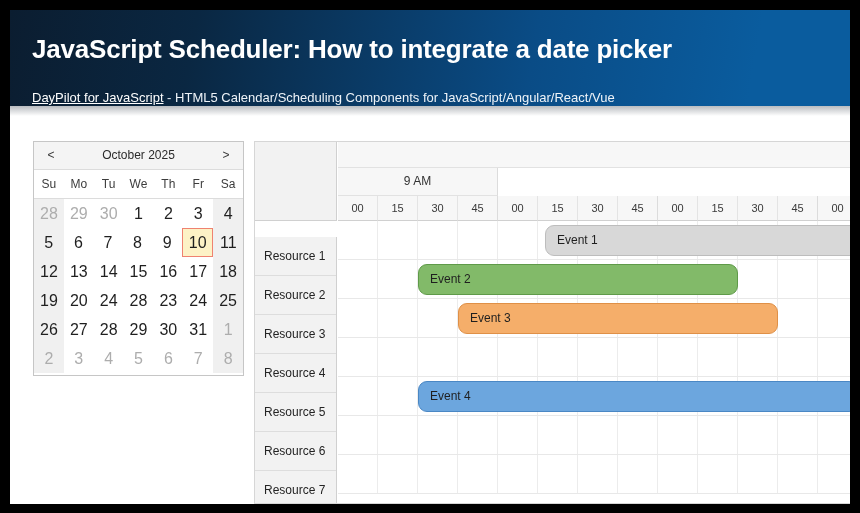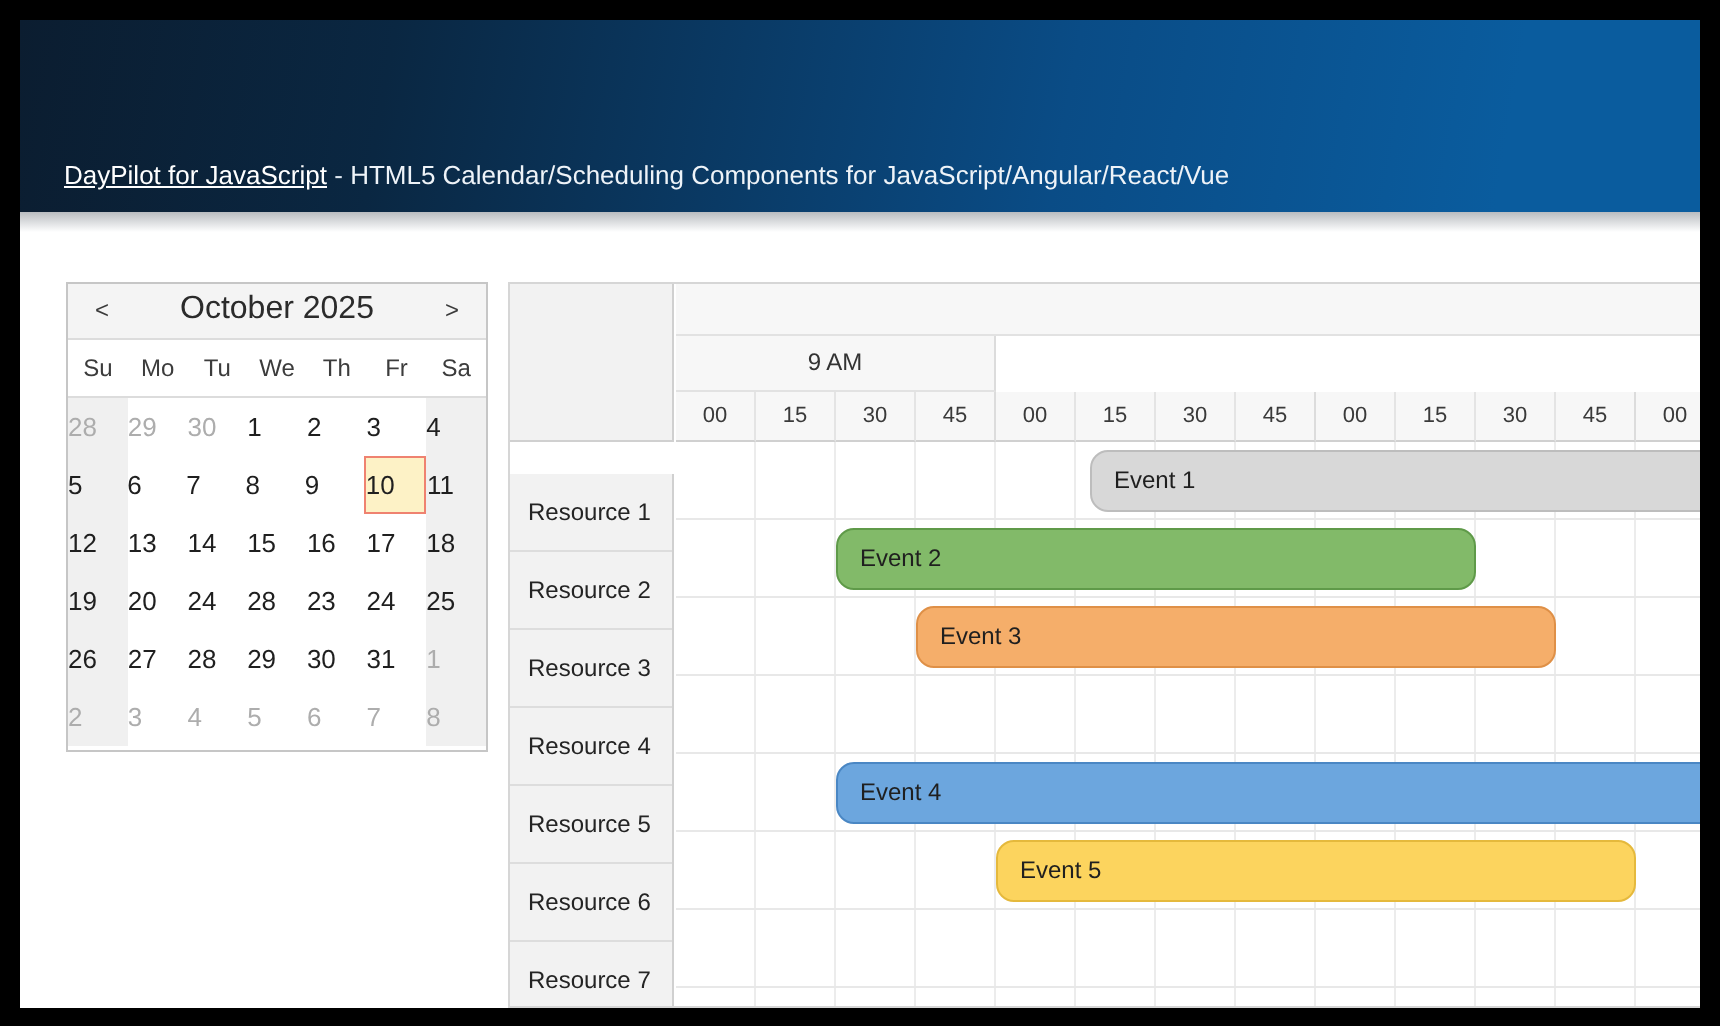--- a/index.html
+++ b/index.html
@@ -24,21 +24,21 @@
     position:absolute;left:0px;top:0px;width:840px;height:96px;
     background:linear-gradient(100deg,#0b1d30 0%,#0a2742 22%,#0a4c86 62%,#0a5c9e 88%,#0a5c9e 100%);
     overflow:hidden;
   }
   .banner-title{
     position:absolute;left:22px;top:24px;
     font-size:26px;font-weight:bold;color:#ffffff;
     letter-spacing:-0.2px;white-space:nowrap;
   }
   .banner-sub{
-    position:absolute;left:22px;top:70px;
+    position:absolute;left:22px;top:80px;
     font-size:13px;color:#eef3f8;white-space:nowrap;
   }
   .banner-sub .lnk{
     color:#ffffff;text-decoration:underline;
   }
   .banner-sub .dash{color:#dfe8f1;}
   .banner-shadow{
     position:absolute;left:0;top:96px;width:840px;height:10px;
     background:linear-gradient(#b9bcc0,#ffffff);
   }
@@ -55,32 +55,32 @@
     border-bottom:1px solid #dcdcdc;
   }
   .dp-prev,.dp-next{
     position:absolute;top:0;width:26px;height:26px;line-height:26px;
     text-align:center;font-size:12px;color:#3a3a3a;cursor:pointer;
   }
   .dp-prev{left:4px;}
   .dp-next{right:4px;}
   .dp-month{
     position:absolute;left:0;top:0;width:100%;height:26px;line-height:26px;
-    text-align:center;font-size:16px;color:#2b2b2b;
+    text-align:center;font-size:12px;color:#2b2b2b;
   }
   .dp-dow{
     display:flex;height:28px;border-bottom:1px solid #dcdcdc;background:#ffffff;justify-content:center;
   }
   .dp-dow div{
     flex:1;line-height:28px;text-align:center;font-size:12px;color:#3c3c3c;
   }
   .dp-weeks{display:block;}
   .dp-week{display:flex;height:29px;}
   .dp-day{
-    flex:1;line-height:29px;text-align:left;font-size:13px;color:#1f1f1f;
+    flex:1;line-height:29px;text-align:center;font-size:16px;color:#1f1f1f;
     cursor:pointer;box-sizing:border-box;position:relative;
   }
   .dp-day.weekend{background:#f0f0f0;}
   .dp-day.out{color:#adadad;}
   .dp-day.sel{
     background:#fdf2c6;border:1px solid #ef8270;line-height:27px;
   }
 
   
   .scheduler{
@@ -160,20 +160,21 @@
     position:absolute;left:0;right:0;bottom:0;height:1px;background:#d6d6d6;
   }
 </style>
 </head>
 <body>
 
 <div id="page">
   <div class="surface">
 
     <div class="banner">
+      <div class="banner-title">JavaScript Scheduler: How to integrate a date picker</div>
       <div class="banner-sub">
         <a class="lnk" href="#">DayPilot for JavaScript</a><span class="dash"> - </span><span>HTML5 Calendar/Scheduling Components for JavaScript/Angular/React/Vue</span>
       </div>
     </div>
     <div class="banner-shadow"></div>
 
     <div class="datepicker">
       <div class="dp-nav">
         <div class="dp-month">October 2025</div>
         <div class="dp-prev">&lt;</div>
@@ -300,24 +301,20 @@
           </div>
           <div class="grid-row">
             <div class="grid-lines"></div>
           </div>
           <div class="grid-row">
             <div class="grid-lines"></div>
             <div class="event ev-blue" style="left: 80px; width: 440px;">Event 4</div>
           </div>
           <div class="grid-row">
             <div class="grid-lines"></div>
-            <div class="event ev-yellow" style="left: 160px; width: 320px;">Event 5</div>
-          </div>
-          <div class="grid-row">
-            <div class="grid-lines"></div>
           </div>
           <div class="grid-row">
             <div class="grid-lines"></div>
           </div>
         </div>
       <div class="sch-bottomfade"></div>
     </div>
 
   </div>
 </div>

